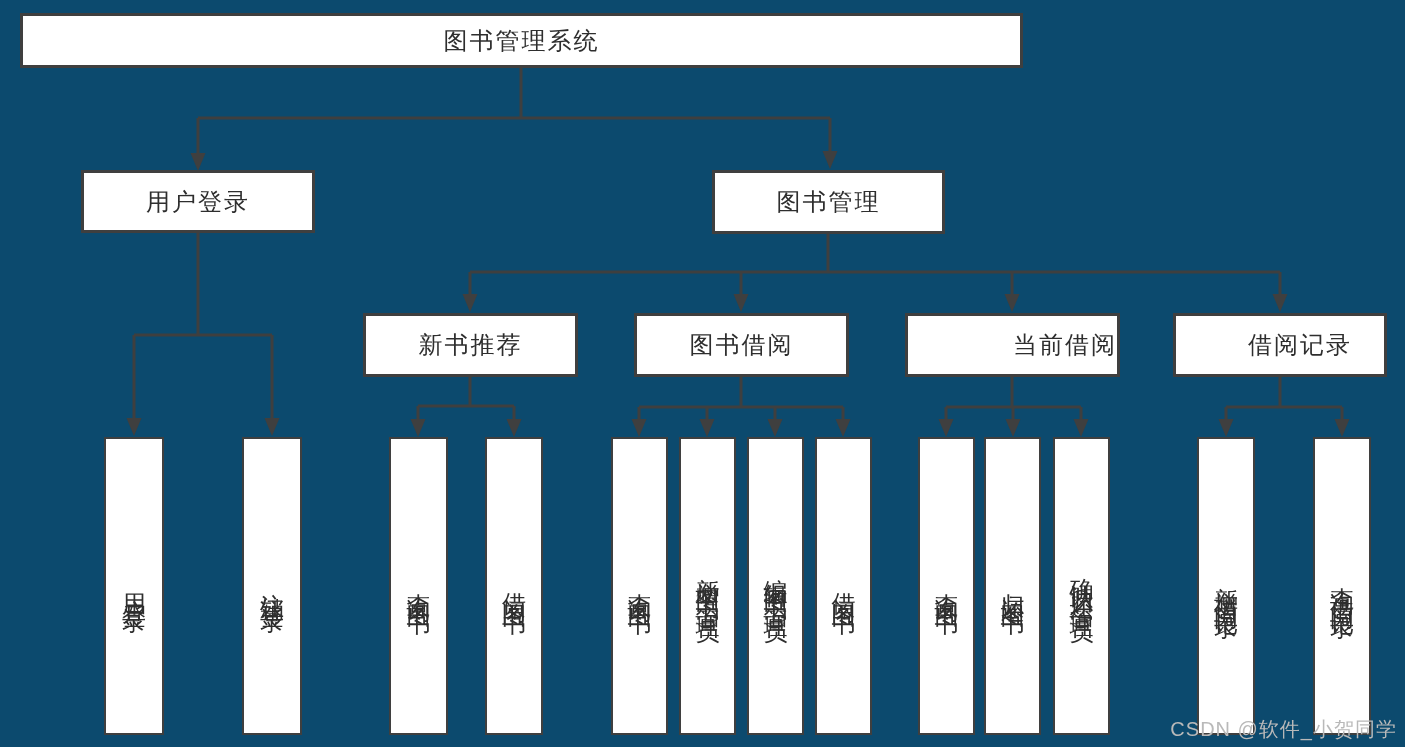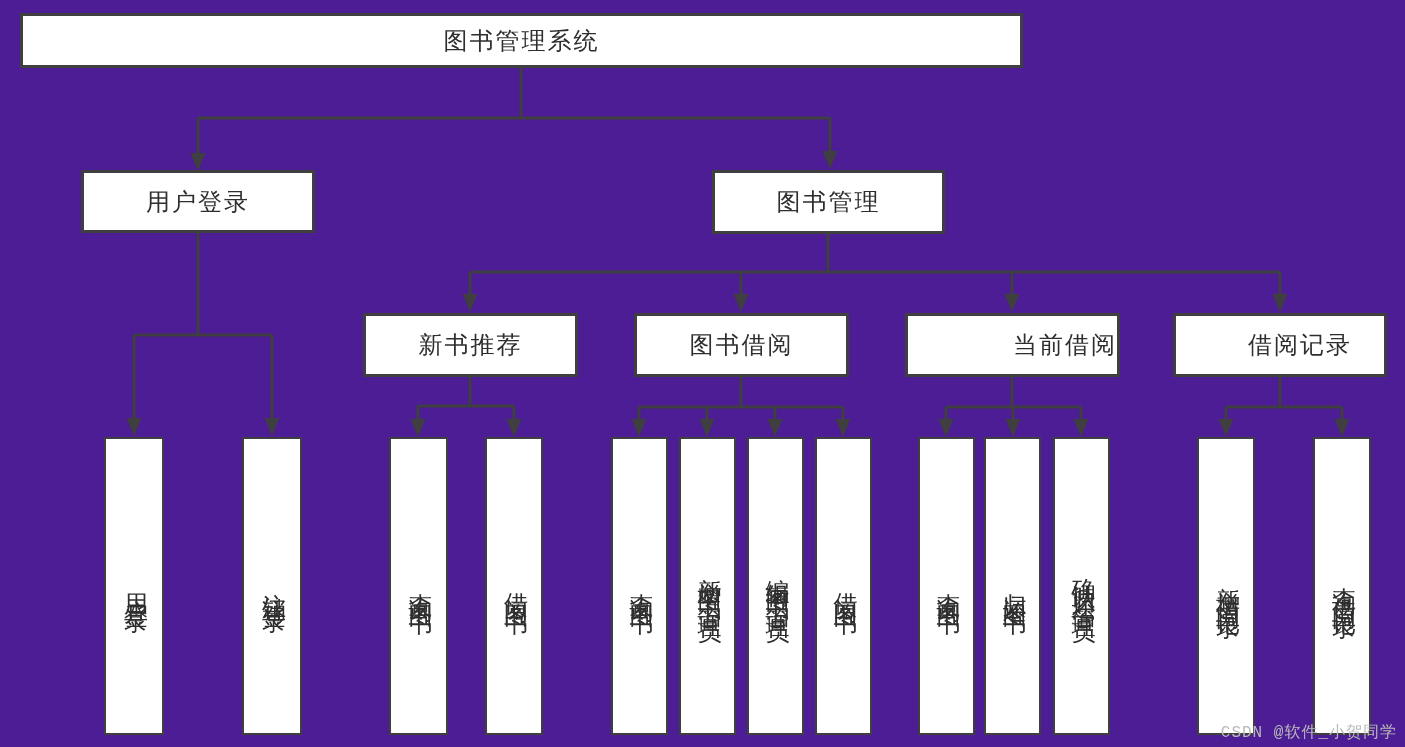--- a/index.html
+++ b/index.html
@@ -4,22 +4,22 @@
 <style>
   html, body {
     margin: 0;
     padding: 0;
     background: #ffffff;
   }
   .stage {
     position: relative;
     width: 1405px;
     height: 747px;
-    background: #4c1d95;
-    font-family: Liberation Mono, monospace;
+    background: #0c4a6e;
+    font-family: Liberation Sans, sans-serif;
     color: #2e2e2e;
     overflow: hidden;
   }
   .wires {
     position: absolute;
     left: 0;
     top: 0;
     width: 1405px;
     height: 747px;
   }
@@ -43,21 +43,21 @@
   .box.leaf .label {
     writing-mode: vertical-rl;
     text-orientation: mixed;
     letter-spacing: 6px;
     font-size: 24px;
   }
   .watermark {
     position: absolute;
     right: 8px;
     bottom: 4px;
-    font-size: 16px;
+    font-size: 20px;
     letter-spacing: 1px;
     color: #b9b9b9;
     white-space: nowrap;
   }
 </style>
 </head>
 <body>
 
 <div class="stage">
 

